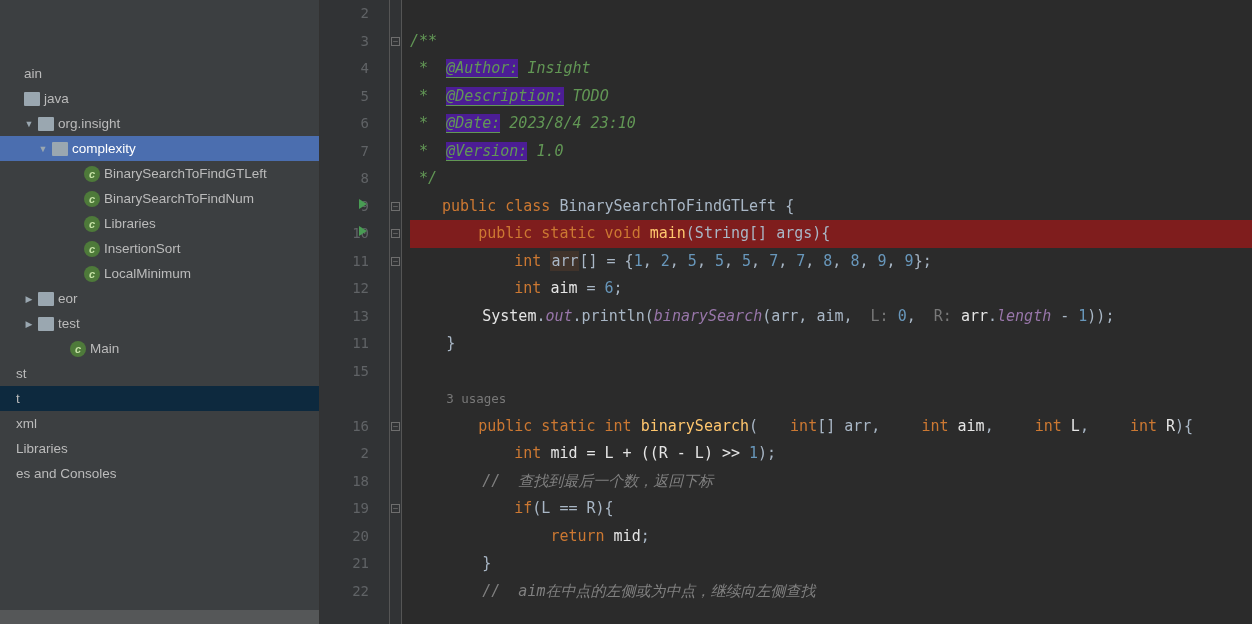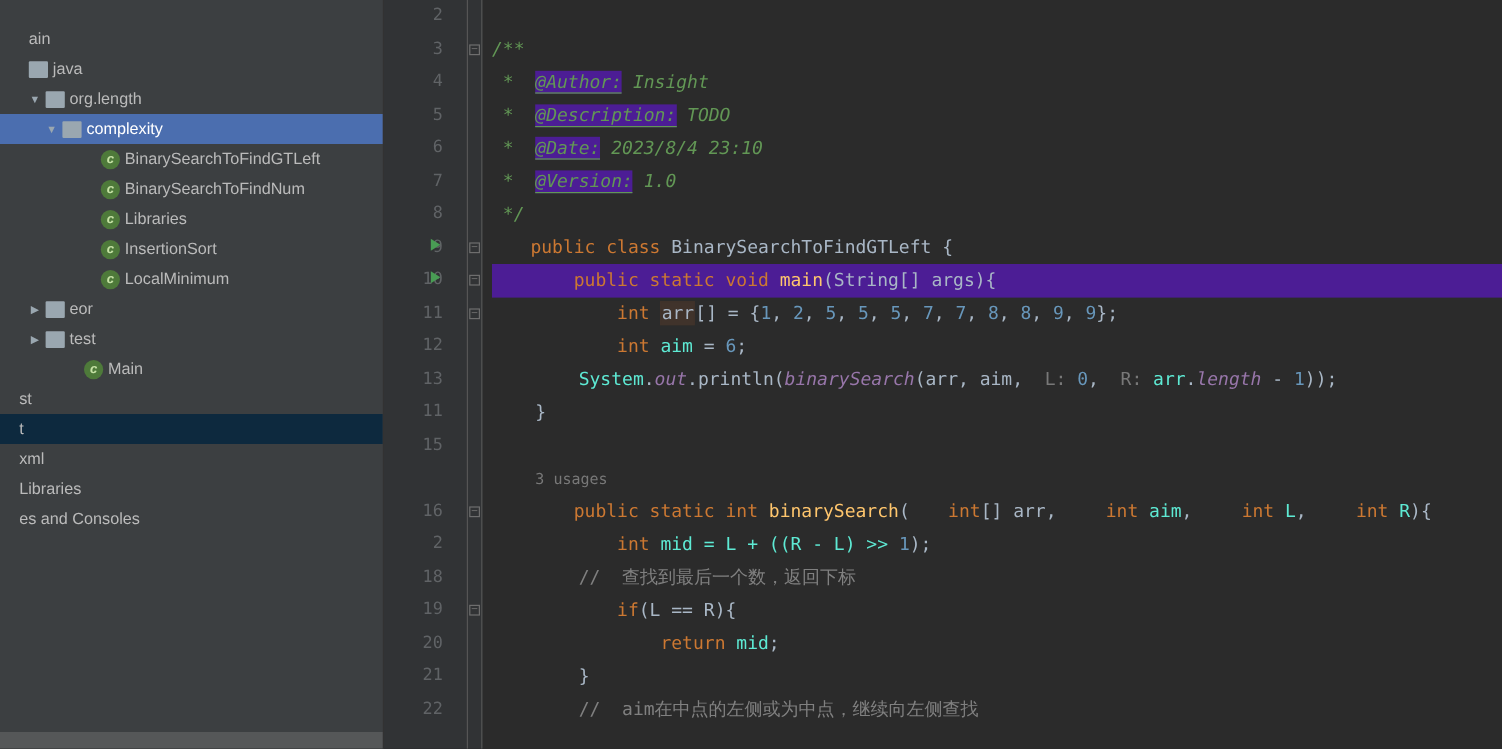--- a/index.html
+++ b/index.html
@@ -17,21 +17,21 @@
     width:320px;
     height:100%;
     background:#3c3f41;
     border-right:1px solid #323232;
     overflow:hidden;
     font-family:"Segoe UI",sans-serif;
     font-size:13.5px;
     color:#bbbbbb;
     position:relative;
   }
-  .tree { padding-top:20px; }
+  .tree { padding-top:61px; }
   .tree-item {
     display:flex; align-items:center;
     height:25px;
     white-space:nowrap;
     cursor:pointer;
   }
   .tree-item.selected { background:#4b6eaf; color:#fff;text-align:center; }
   .tree-item.selected-dim { background:#0d293e; }
   .tree-item .spacer { display:inline-block; }
   .chevron {
@@ -103,27 +103,27 @@
   }
   .code {
     flex:1;
     font-size:15px;
     line-height:27.5px;
     white-space:pre;
     padding-left:8px;
     position:relative;
   }
   .code .line { height:27.5px; }
-  .code .line.current { background:#4c1d95; }
+  .code .line.current { background:#7f1d1d; }
   .kw { color:#cc7832;margin-left:32px; }
   .num { color:#6897bb; }
-  .comment { color:#808080; }
+  .comment { color:#808080;font-style:italic; }
   .doc { color:#629755; font-style:italic; }
   .doc-tag { color:#629755; font-style:italic; background:#4c1d95; border-bottom:1px solid #629755; }
-  .id { color:#5eead4; }
+  .id { color:#e5e5e5; }
   .method { color:#ffc66d; }
   .field { color:#9876aa; font-style:italic; }
   .type { color:#a9b7c6; }
   .op { color:#a9b7c6; }
   .hl-var { background:#40332b; border:1px solid #40332b; }
   .hint { color:#787878; }
   .usage { color:#787878; font-size:12.5px; }
 </style>
 </head>
 <body>
@@ -138,21 +138,21 @@
       <div class="tree-item">
         <span class="spacer" style="width: 8px;"></span>
         <span class="chevron "></span>
         <span class="ico ico-folder"></span>
         <span class="label">java</span>
       </div>
       <div class="tree-item">
         <span class="spacer" style="width: 22px;"></span>
         <span class="chevron down"></span>
         <span class="ico ico-folder"></span>
-        <span class="label">org.length</span>
+        <span class="label">org.insight</span>
       </div>
       <div class="tree-item selected">
         <span class="spacer" style="width: 36px;"></span>
         <span class="chevron down"></span>
         <span class="ico ico-folder"></span>
         <span class="label">complexity</span>
       </div>
       <div class="tree-item">
         <span class="spacer" style="width: 68px;"></span>
         <span class="chevron "></span>

